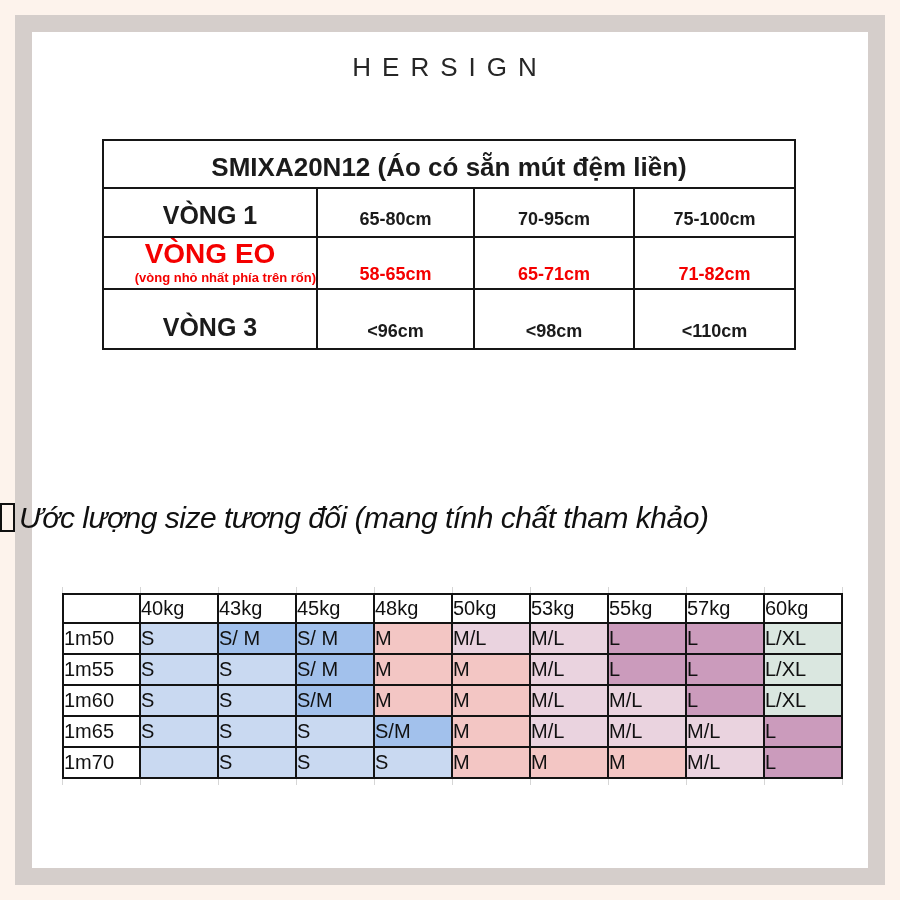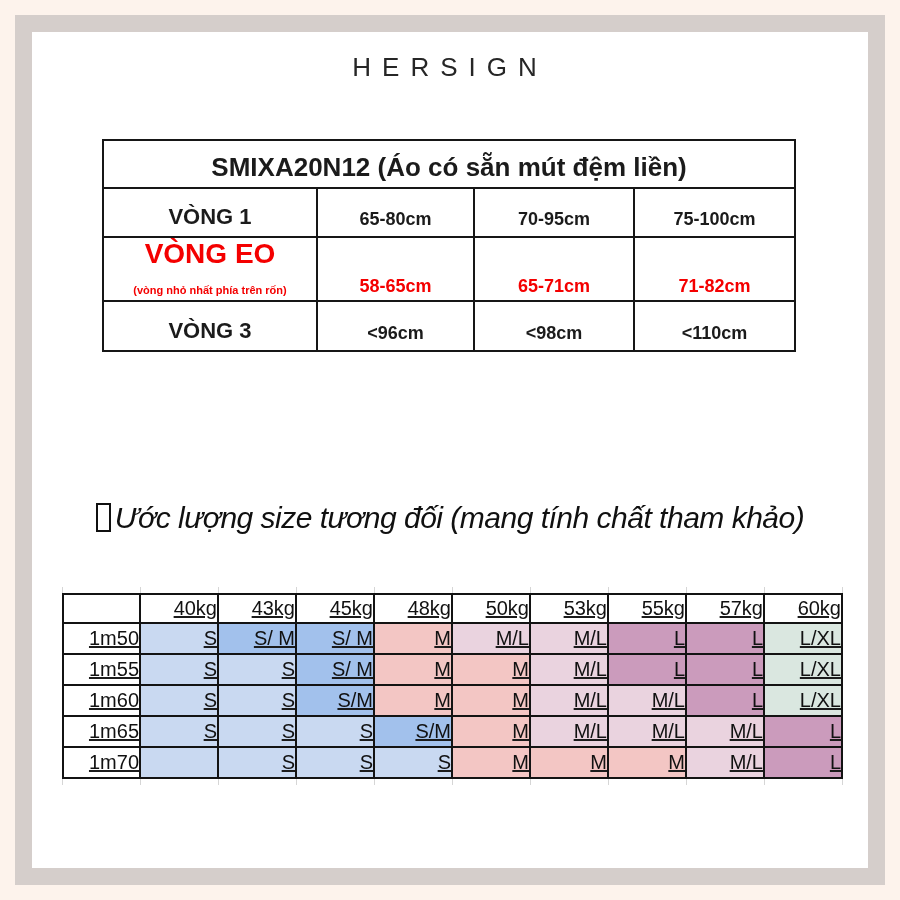--- a/index.html
+++ b/index.html
@@ -38,33 +38,32 @@
   }
   .size-table th, .size-table td {
     border: 2px solid #161616;
     vertical-align: bottom;
     padding: 0 0 6px 0;
     font-weight: 700;
     overflow: hidden;
   }
   .size-table .title-cell  { height: 48px; font-size: 26px; padding-bottom: 4px; }
   .size-table .head-cell   { height: 50px; font-size: 26px; }
-  .size-table .label-cell  { font-size: 22px; }
+  .size-table .label-cell  { font-size: 25px; }
   .size-table .value-cell  { font-size: 18px; }
   .size-table .r1 th, .size-table .r1 td { height: 49px; }
   .size-table .r2 th, .size-table .r2 td { height: 52px; padding-bottom: 3px; }
-  .size-table .r3 th, .size-table .r3 td { height: 50px; }
+  .size-table .r3 th, .size-table .r3 td { height: 60px; }
   .size-table .row-hl .label-cell { font-size: 28px; }
-  .size-table .sublabel { display: block; font-size: 11px; font-weight: 700; line-height: 14px; margin-top: 13px; }
+  .size-table .sublabel { display: block; font-size: 13px; font-weight: 700; line-height: 14px; margin-top: 1px; text-align: right; }
 
   
   .note {
     position: absolute;
     top: 501px; left: 0; right: 0;
-    text-align: center;
     font-style: italic;
     font-size: 30px;
     font-weight: 500;
     color: #101010;
     letter-spacing: -0.5px;
   }
   .tofu {
     display: inline-block;
     width: 15px; height: 29px;
     border: 2.5px solid #101010;
@@ -78,22 +77,21 @@
     content: "";
     position: absolute; left: 0; right: 0; height: 6px;
     background: repeating-linear-gradient(to right, #cccccc 0 1px, transparent 1px 78px);
     opacity: 0.8;
   }
   .est-wrap::before { top: -6px; }
   .est-wrap::after  { bottom: -6px; }
   .est-table {
     border-collapse: collapse;
     table-layout: fixed;
-    text-align: right;
-    text-decoration: underline;
+    text-align: left;
   }
   .est-table th, .est-table td {
     border: 2px solid #131313;
     font-size: 20px;
     padding: 0;
     vertical-align: middle;
     color: #111111;
   }
   .est-table thead th { height: 29px; font-weight: 400; background: #ffffff; }
   .est-table tbody th { height: 31px; font-weight: 400; background: #ffffff; }

